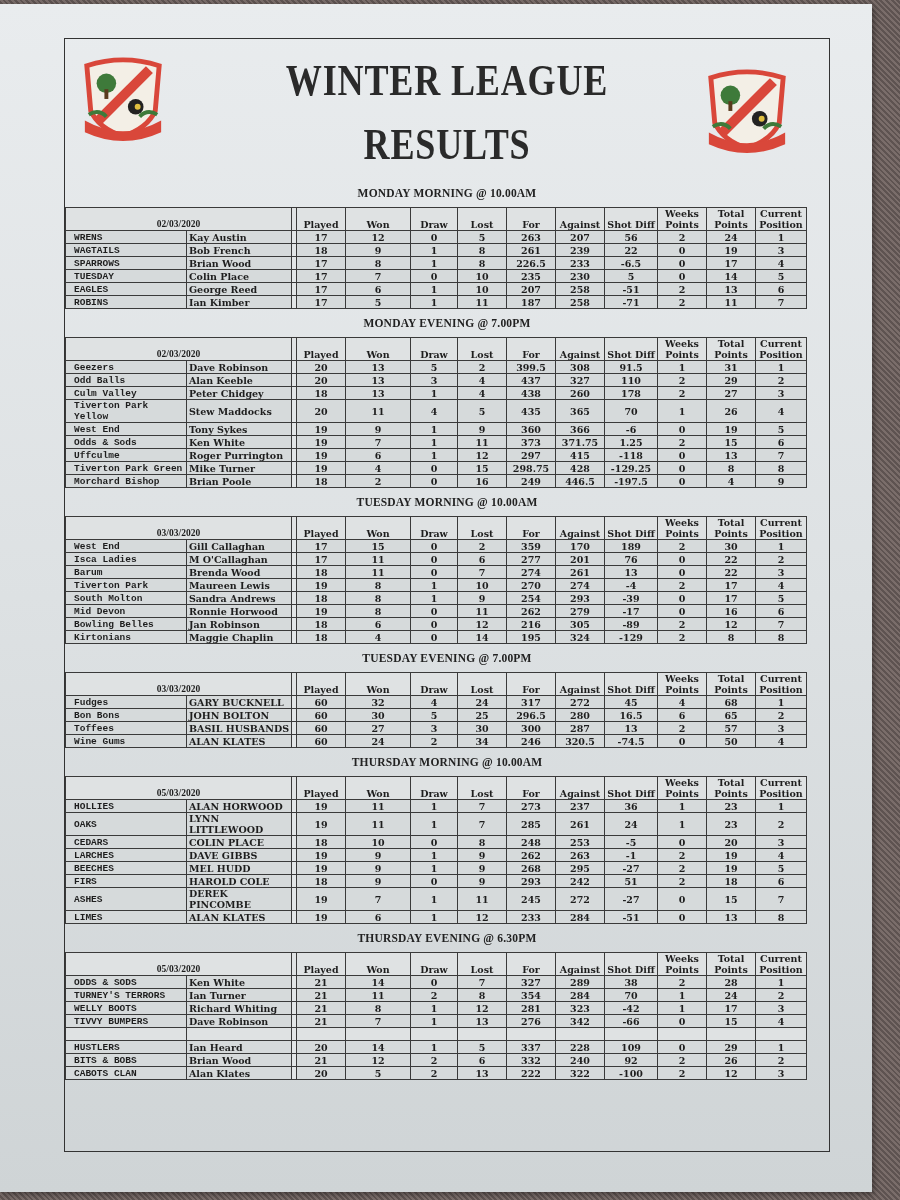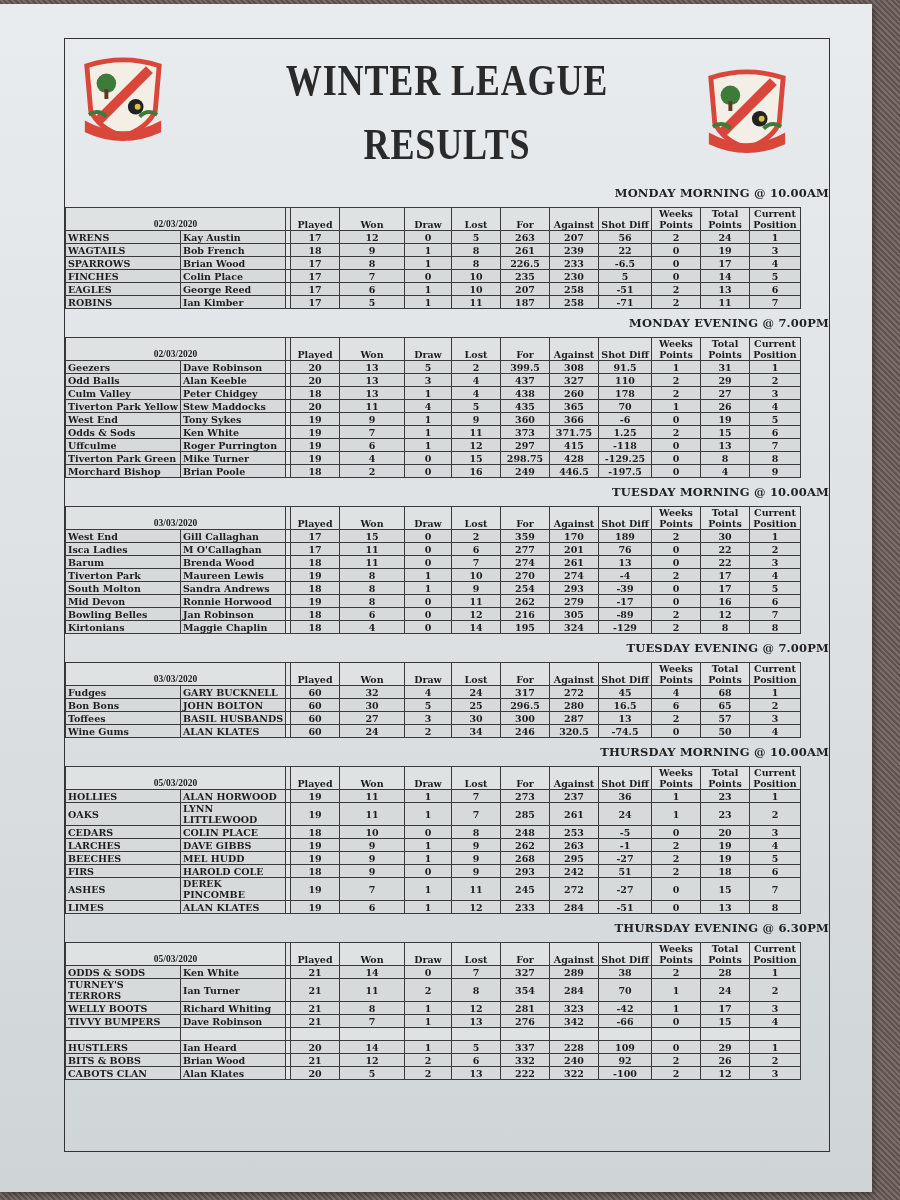--- a/index.html
+++ b/index.html
@@ -32,35 +32,35 @@
     font-weight: bold; color: #2a2a2a;
     font-size: 44px; line-height: 1; letter-spacing: 1px;
     transform: scaleX(0.82);
   }
   .title.l1 { top: 20px; }
   .title.l2 { top: 84px; }
   .logo { position: absolute; top: 12px; width: 88px; height: 92px; }
   .logo.left { left: 14px; }
   .logo.right { right: 38px; top: 24px; }
   .section-title {
-    text-align: right; font-weight: bold; font-size: 11.5px; color: #222;
-    height: 28px; line-height: 28px; letter-spacing: 0.2px;
+    text-align: center; font-weight: bold; font-size: 11.5px; color: #222;
+    height: 28px; line-height: 28px; letter-spacing: 0.2px; font-family: Liberation Serif, serif;
   }
   .block { position: relative; margin: 0 0 0 0; }
   table.t {
     border-collapse: collapse; font-size: 9.5px; color: #1e1e1e;
     font-weight: bold;
   }
   table.t td, table.t th {
     border: 1px solid #3a3a3a; padding: 0 2px; height: 12px; line-height: 11px;
     background: #d6dadb;
   }
   table.t th { font-weight: bold; background: #dfe2e3; vertical-align: bottom; text-align: center; }
   table.t td.num { text-align: center; }
-  table.t td.team { text-align: left; width: 110px; padding-left: 2px; }
+  table.t td.team { text-align: left; width: 110px; padding-left: 8px; font-family: Liberation Mono, monospace; }
   table.t td.capt { text-align: left; width: 100px; }
   table.t td.gap { width: 4px; padding: 0; background: #e3e6e7; }
   table.t th.date { text-align: center; height: 22px; font-size: 9.5px; font-family: Liberation Serif, serif; }
   table.t td.sep { height: 10px; background: #dfe2e3; }
 </style>
 </head>
 <body>
 
 <div class="carpet"></div>
 <div class="paper">
@@ -150,21 +150,21 @@
                 <td class="num">1</td>
                 <td class="num">8</td>
                 <td class="num">226.5</td>
                 <td class="num">233</td>
                 <td class="num">-6.5</td>
                 <td class="num">0</td>
                 <td class="num">17</td>
                 <td class="num">4</td>
               </tr>
               <tr>
-                <td class="team">FINCHES</td>
+                <td class="team">TUESDAY</td>
                 <td class="capt">Colin Place</td>
                 <td class="gap"></td>
                 <td class="num">17</td>
                 <td class="num">7</td>
                 <td class="num">0</td>
                 <td class="num">10</td>
                 <td class="num">235</td>
                 <td class="num">230</td>
                 <td class="num">5</td>
                 <td class="num">0</td>

